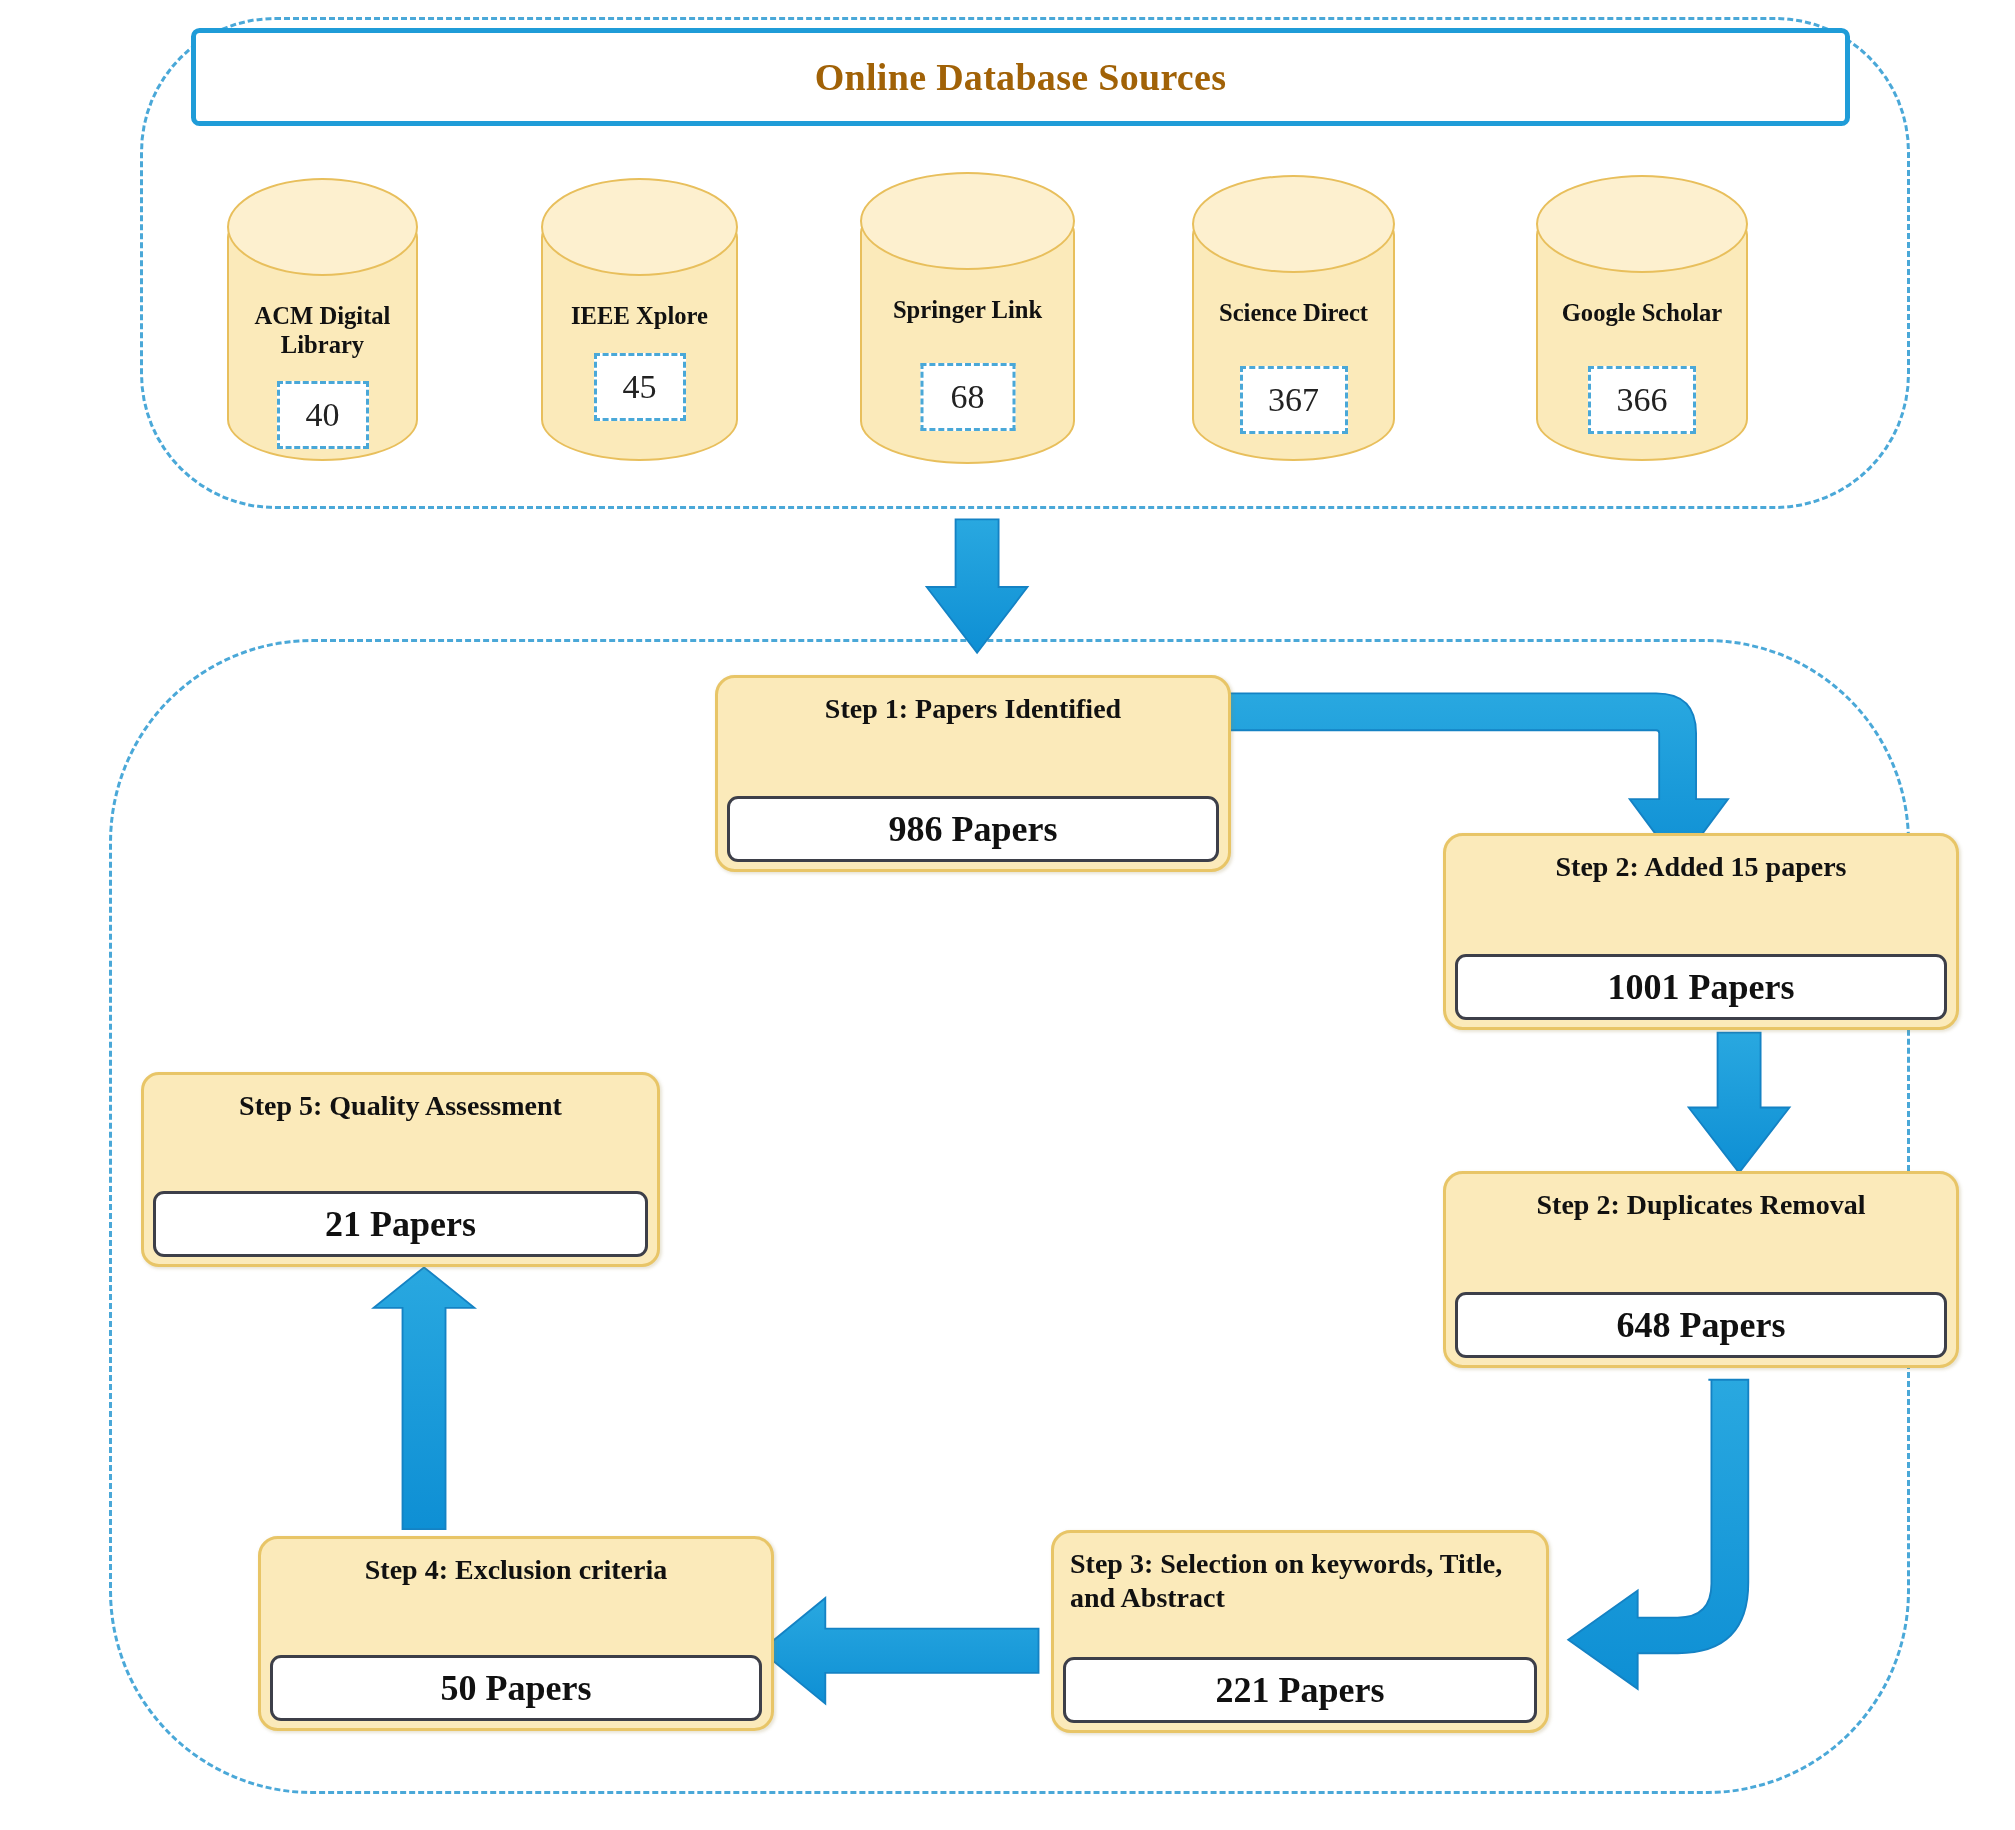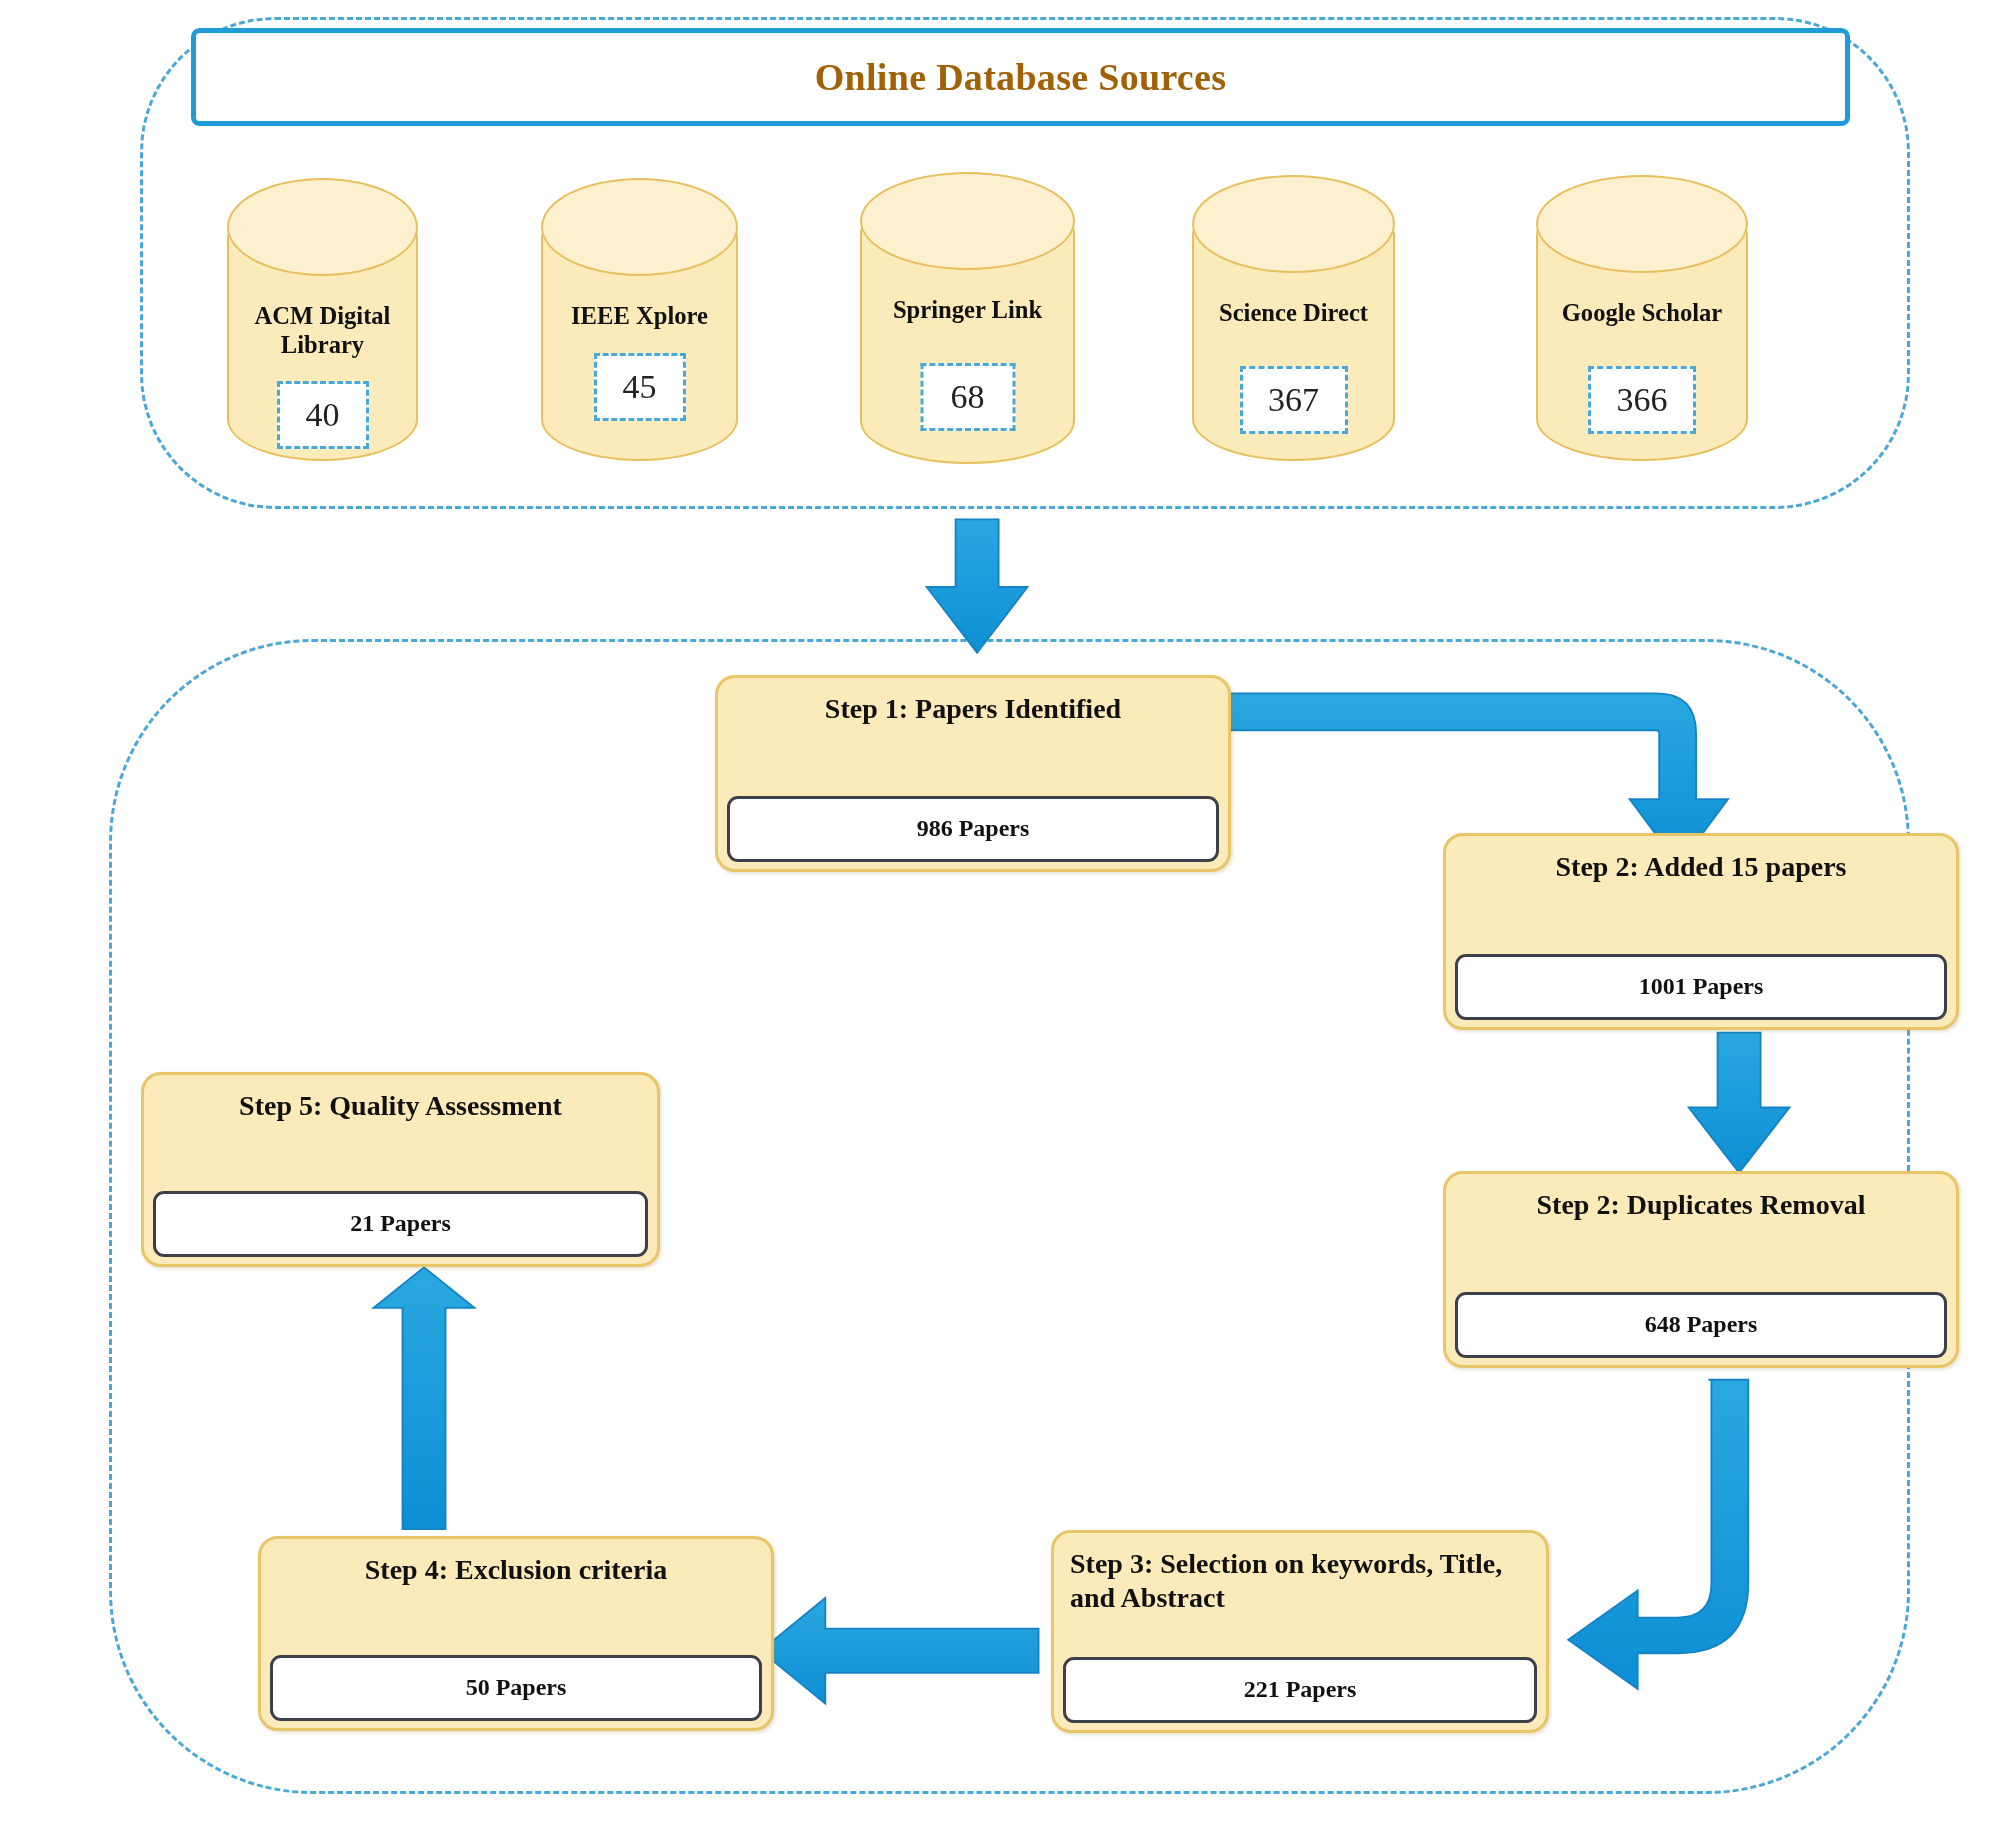--- a/index.html
+++ b/index.html
@@ -70,21 +70,21 @@
   }
   .step .head{
     position:absolute;left:16px;right:16px;top:13.5px;
     font-size:28px;font-weight:bold;color:#111;line-height:1.24;
   }
   .step.center-head .head{text-align:center;}
   .step .value{
     position:absolute;left:8.6px;right:8.6px;bottom:7.4px;height:66px;
     background:#ffffff;border:3.1px solid #3d3f49;border-radius:11px;
     display:flex;align-items:center;justify-content:center;
-    font-size:24px;font-weight:bold;color:#111;box-sizing:border-box;
+    font-size:36px;font-weight:bold;color:#111;box-sizing:border-box;
   }
 
   
   #links{position:absolute;left:0;top:0;width:2015px;height:1831px;pointer-events:none;}
 </style>
 </head>
 <body>
 
 <div class="canvas">
 
@@ -175,21 +175,21 @@
   <div class="step center-head" style="left:1443px;top:833px;width:516px;height:197px;">
     <div class="head">Step 2: Added 15 papers</div>
     <div class="value">1001 Papers</div>
   </div>
 
   <div class="step center-head" style="left:1443px;top:1171px;width:516px;height:197px;">
     <div class="head">Step 2: Duplicates Removal</div>
     <div class="value">648 Papers</div>
   </div>
 
-  <div class="step center-head" style="left:141px;top:1072px;width:519px;height:195px;">
+  <div class="step center-head" style="left:141px;top:1072px;width:519px;height:195px;border-radius:18px;">
     <div class="head">Step 5: Quality Assessment</div>
     <div class="value">21 Papers</div>
   </div>
 
   <div class="step center-head" style="left:258px;top:1536px;width:516px;height:195px;">
     <div class="head">Step 4: Exclusion criteria</div>
     <div class="value">50 Papers</div>
   </div>
 
   <div class="step" style="left:1051px;top:1530px;width:498px;height:203px;">

